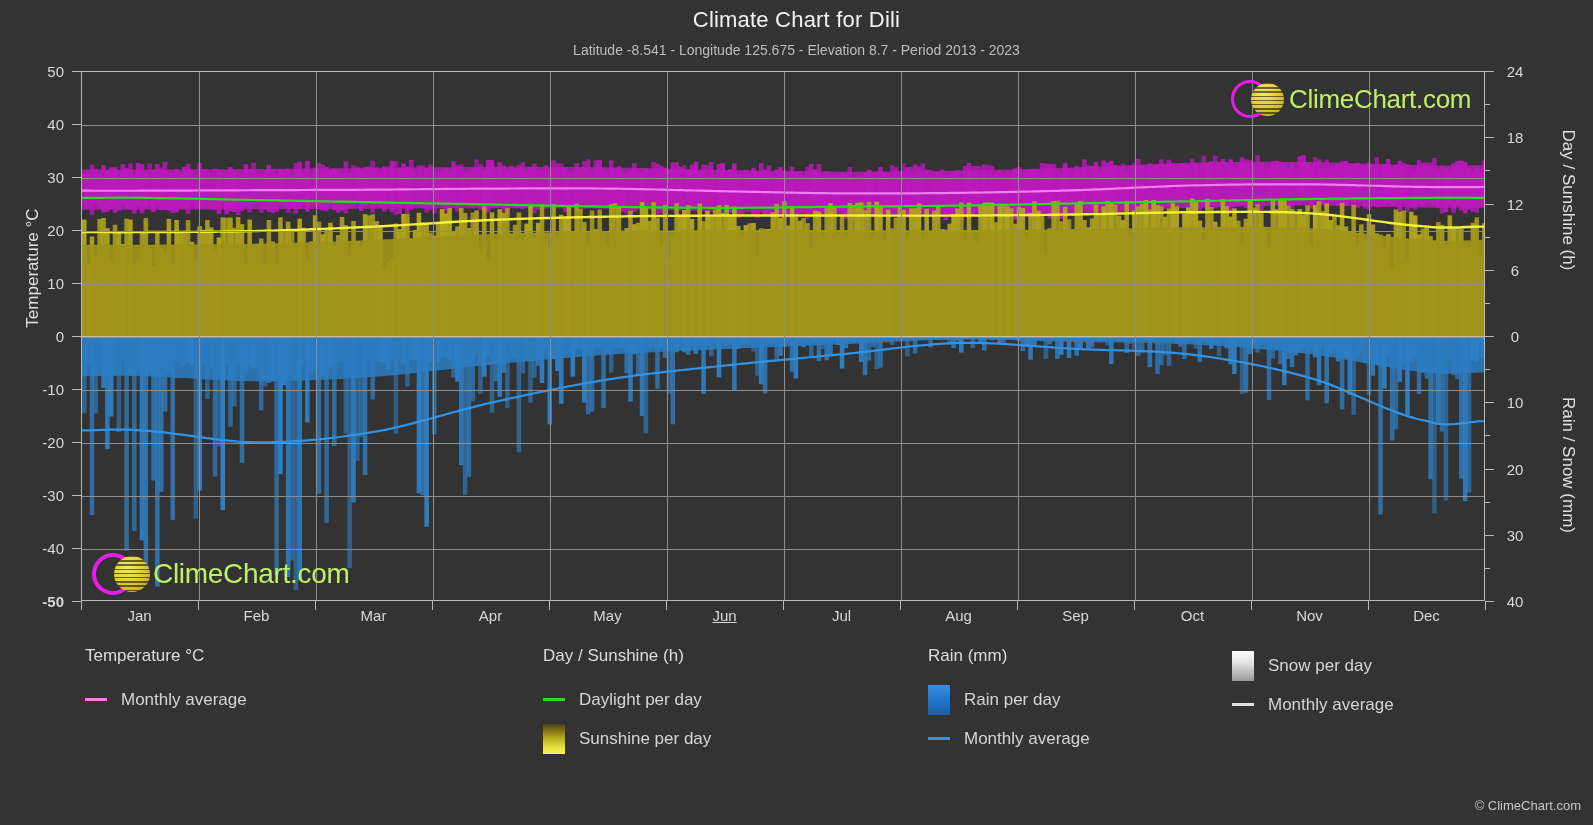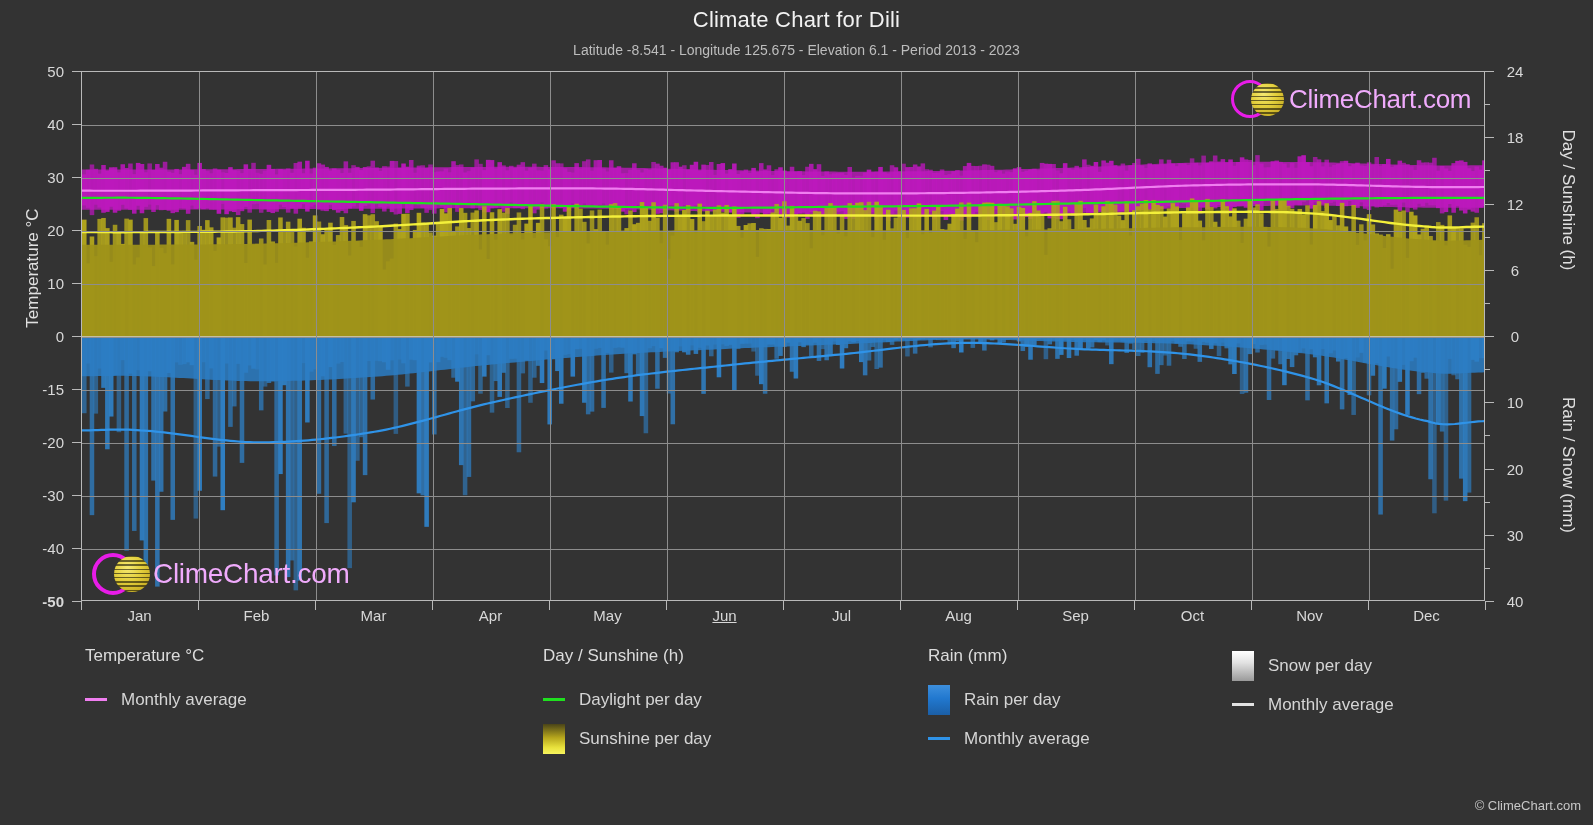--- a/index.html
+++ b/index.html
@@ -146,21 +146,21 @@
   .logo .globe {
     position: absolute;
     border-radius: 50%;
     background:
       repeating-linear-gradient(to bottom,
         rgba(0,0,0,.55) 0px, rgba(0,0,0,.55) 1.4px,
         rgba(0,0,0,0) 1.4px, rgba(0,0,0,0) 4.2px),
       radial-gradient(circle at 38% 32%, #f5ea72 0%, #e3cf3c 42%, #b79b18 100%);
   }
   .logo .wordmark {
-    color: #f0abfc;
+    color: #bef264;
     letter-spacing: -.3px;
   }
   #logo-top    { left: 1231px; top: 78px; }
   #logo-bottom { left: 92px;  top: 551px; }
   #copyright {
     position: absolute;
     right: 12px;
     bottom: 12px;
     font-size: 13px;
     color: #c7c7c7;
@@ -210,21 +210,21 @@
   .sw-sunline    { background: #f3f03a; }
   .sw-rain       { background: linear-gradient(to bottom, #3d8fdd 0%, #2178cf 45%, #1b5fa6 100%); }
   .sw-rainline   { background: #2f93e8; }
   .sw-snow       { background: linear-gradient(to bottom, #ffffff 0%, #e3e3e3 38%, #9a9a9a 100%); }
   .sw-snowline   { background: #e2e2e2; }
 </style>
 </head>
 <body>
 
 <div id="chart-title">Climate Chart for Dili</div>
-<div id="chart-subtitle">Latitude -8.541 - Longitude 125.675 - Elevation 6.1 - Period 2013 - 2023</div>
+<div id="chart-subtitle">Latitude -8.541 - Longitude 125.675 - Elevation 8.7 - Period 2013 - 2023</div>
 
 <div id="ytitle-left">Temperature °C</div>
 <div class="ytitle-right" id="ytitle-day">Day / Sunshine (h)</div>
 <div class="ytitle-right" id="ytitle-rain">Rain / Snow (mm)</div>
 
 <div id="plot-frame">
   <div class="layer" id="plot-layers">
       <svg width="1404" height="530" viewBox="0 0 1404 530" style="position: absolute; left: 0px; top: 0px;">
         <defs></defs>
         <g>
@@ -1369,21 +1369,21 @@
     <div class="ylab-left" style="top: 124px;">40</div>
     <div class="tick-left" style="top: 177px;"></div>
     <div class="ylab-left" style="top: 177px;">30</div>
     <div class="tick-left" style="top: 230px;"></div>
     <div class="ylab-left" style="top: 230px;">20</div>
     <div class="tick-left" style="top: 283px;"></div>
     <div class="ylab-left" style="top: 283px;">10</div>
     <div class="tick-left" style="top: 336px;"></div>
     <div class="ylab-left" style="top: 336px;">0</div>
     <div class="tick-left" style="top: 389px;"></div>
-    <div class="ylab-left" style="top: 389px;">-15</div>
+    <div class="ylab-left" style="top: 389px;">-10</div>
     <div class="tick-left" style="top: 442px;"></div>
     <div class="ylab-left" style="top: 442px;">-20</div>
     <div class="tick-left" style="top: 495px;"></div>
     <div class="ylab-left" style="top: 495px;">-30</div>
     <div class="tick-left" style="top: 548px;"></div>
     <div class="ylab-left" style="top: 548px;">-40</div>
     <div class="tick-left" style="top: 601px;"></div>
     <div class="ylab-left" style="top: 601px; font-weight: bold;">-50</div>
   </div>
 <div id="axis-right">

